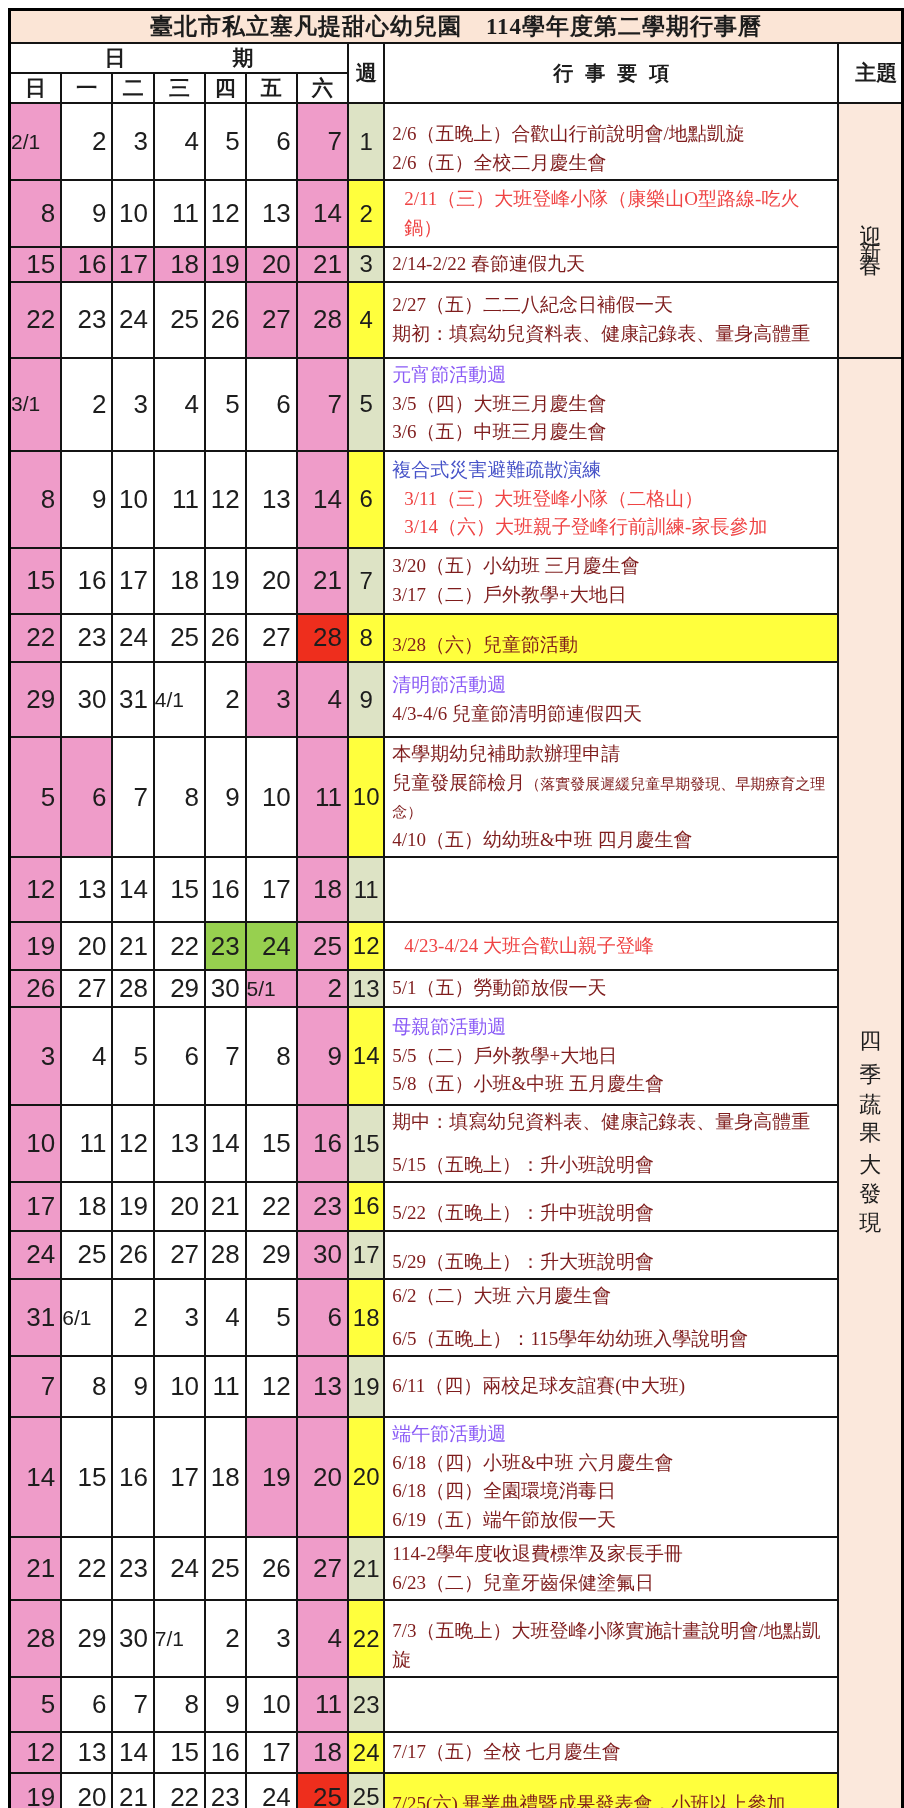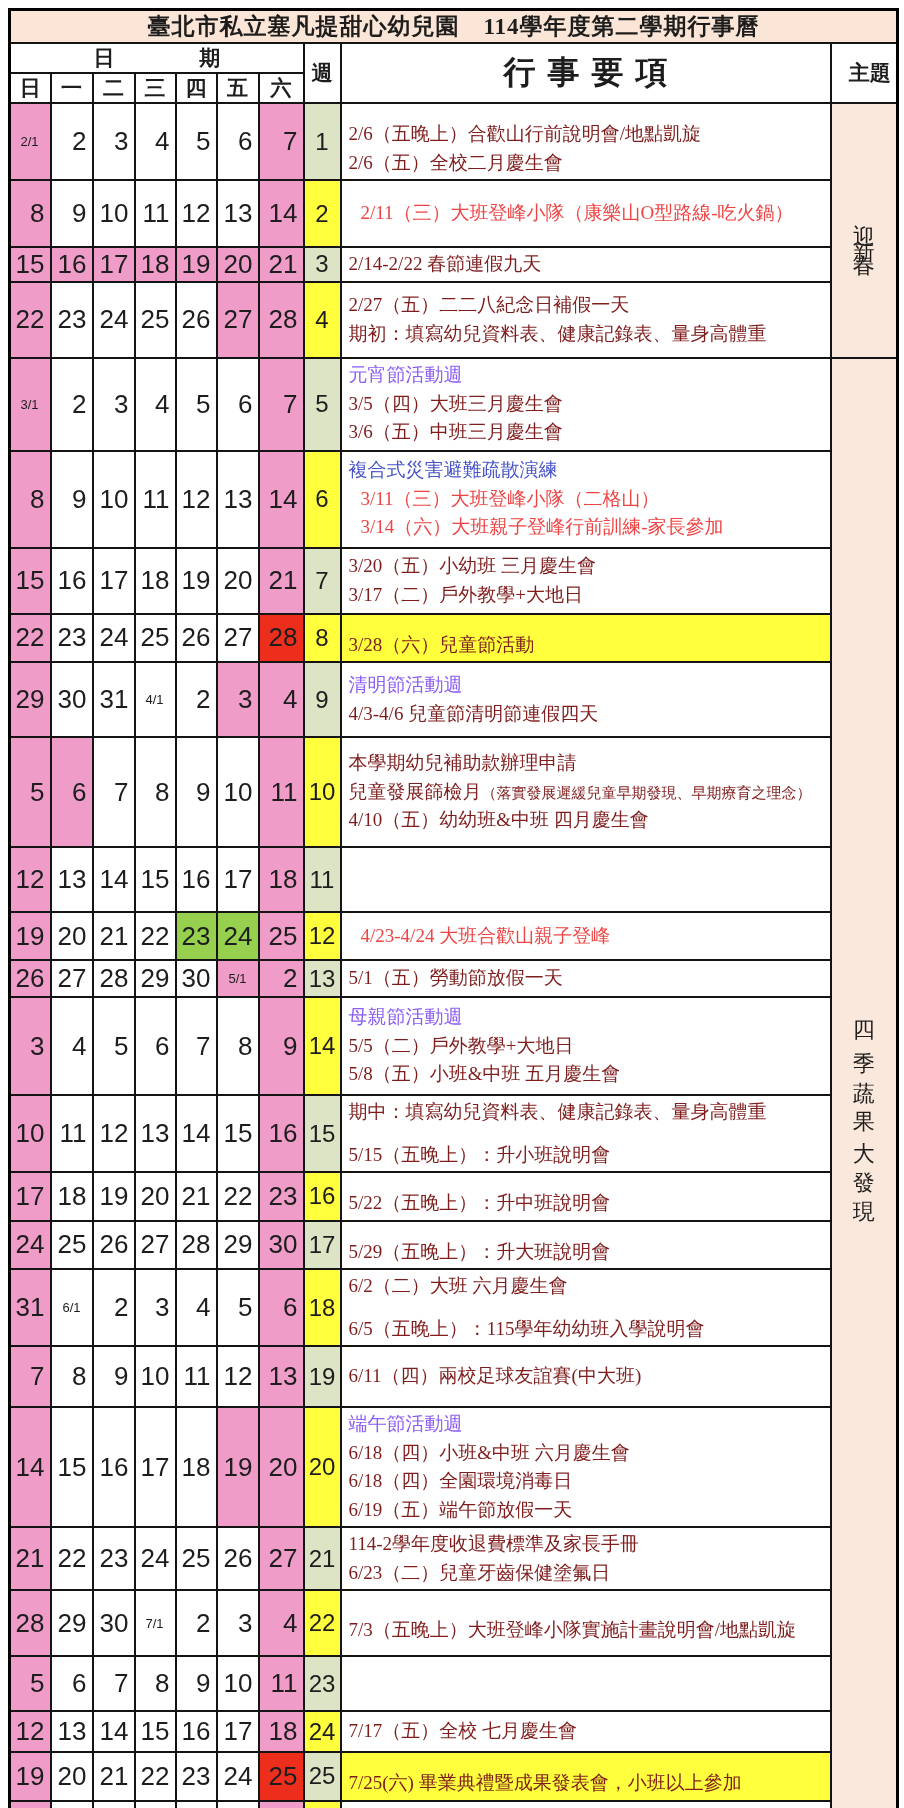--- a/index.html
+++ b/index.html
@@ -4,24 +4,24 @@
 <style>
   html,body{margin:0;padding:0;background:#ffffff;}
   body{width:904px;font-family:"Liberation Serif","DejaVu Serif",serif;color:#1d1d1d;}
   table{border-collapse:collapse;table-layout:fixed;margin:8px 0 0 8px;border:3px solid #000;}
   td{border:2px solid #141414;padding:0;overflow:hidden;}
   
   .title-cell{background:#fbe5d6;text-align:center;font-size:23px;font-weight:bold;letter-spacing:1px;}
   
   .hdr{font-weight:bold;text-align:center;font-size:21px;background:#fff;}
   .date-group{display:flex;justify-content:space-around;align-items:center;padding:0 40px;font-size:21px;font-weight:bold;}
-  .events-hdr{font-size:32px;letter-spacing:12px;text-indent:12px;}
+  .events-hdr{font-size:20px;letter-spacing:12px;text-indent:12px;}
   
   .day{font-family:"Liberation Sans","DejaVu Sans",sans-serif;font-size:26px;text-align:right;padding-right:5px;background:#fff;}
-  .day.sm{font-size:13px;padding-right:11px;}
+  .day.sm{font-size:21px;padding-right:20px;}
   .bg-pink{background:#ef9cc9;}
   .bg-red{background:#ee2e1d;}
   .bg-green{background:#97d04f;}
   
   .wk{font-family:"Liberation Sans","DejaVu Sans",sans-serif;font-size:24px;text-align:center;}
   .wk-olive{background:#dde3c5;}
   .wk-yellow{background:#ffff3d;}
   
   .ev{vertical-align:middle;padding:2px 4px 2px 7px;background:#fff;}
   .ev.hl{background:#ffff3d;}

